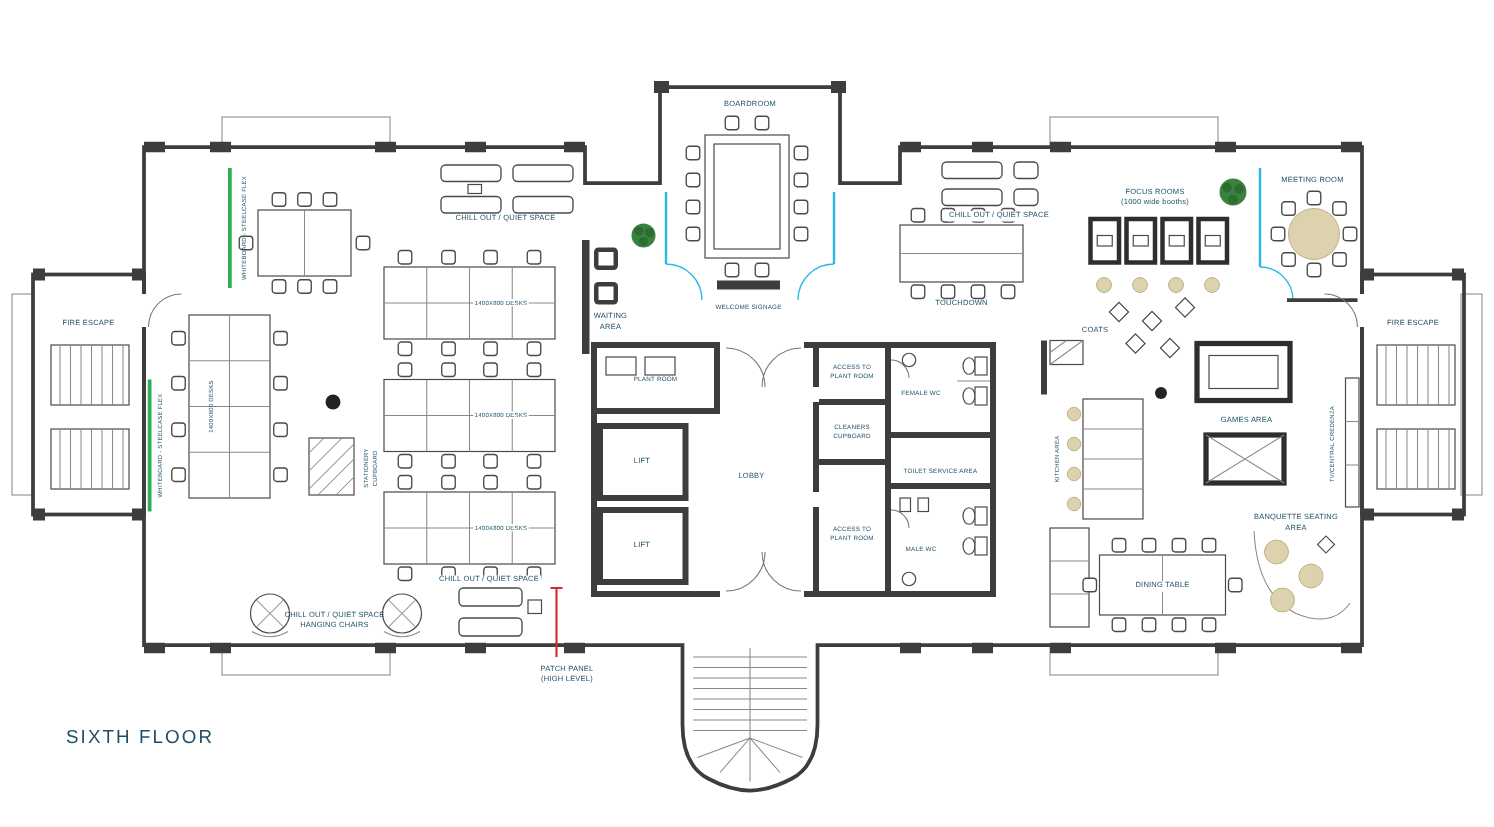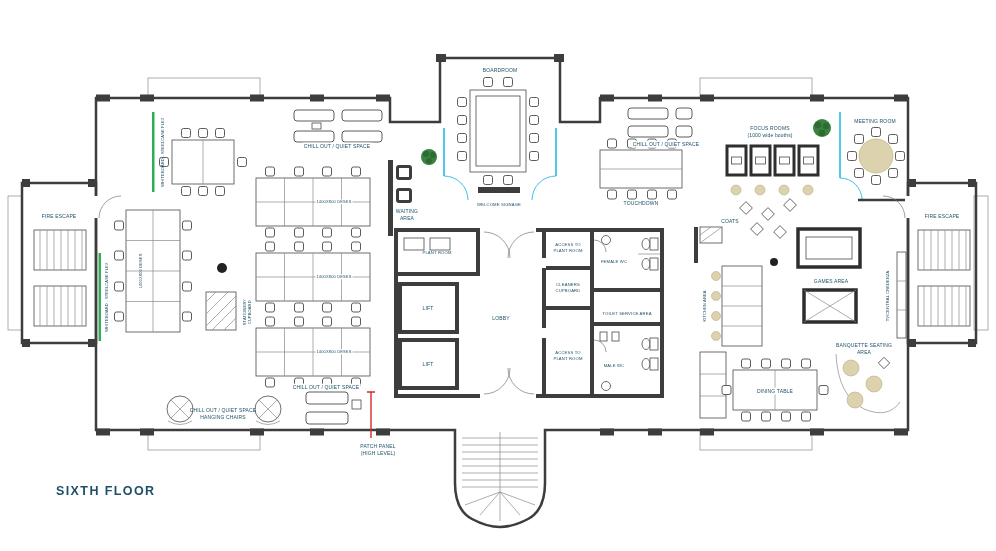--- a/index.html
+++ b/index.html
@@ -27,21 +27,21 @@
   .booth{fill:#fff;stroke:#2e2e2e;stroke-width:3}
   .gametable{fill:#fff;stroke:#2e2e2e;stroke-width:3.5}
 
   
   .lbl{position:absolute;transform:translate(-50%,-50%);font-size:5px;line-height:1.35;
        color:var(--label,#1d5068);text-align:center;white-space:pre-line;letter-spacing:.15px}
   .lbl.v{writing-mode:vertical-rl;transform:translate(-50%,-50%) rotate(180deg);font-size:4px}
   .lbl.s{font-size:4.2px}
   .lbl.xs{font-size:4px}
   .lbl.bg{background:#fff;padding:0 1px}
-  .title{position:absolute;left:56px;top:484px;font-size:12.5px;font-weight:700;
+  .title{position:absolute;left:44px;top:484px;font-size:12.5px;font-weight:400;
          letter-spacing:1.4px;color:var(--label,#1d5068)}
 </style>
 </head>
 <body>
 
 <div class="sheet">
 
 <svg viewBox="0 0 996 551" width="996" height="551">
   <defs>
     <rect id="ch" width="9" height="9" rx="2" class="chair"></rect>

